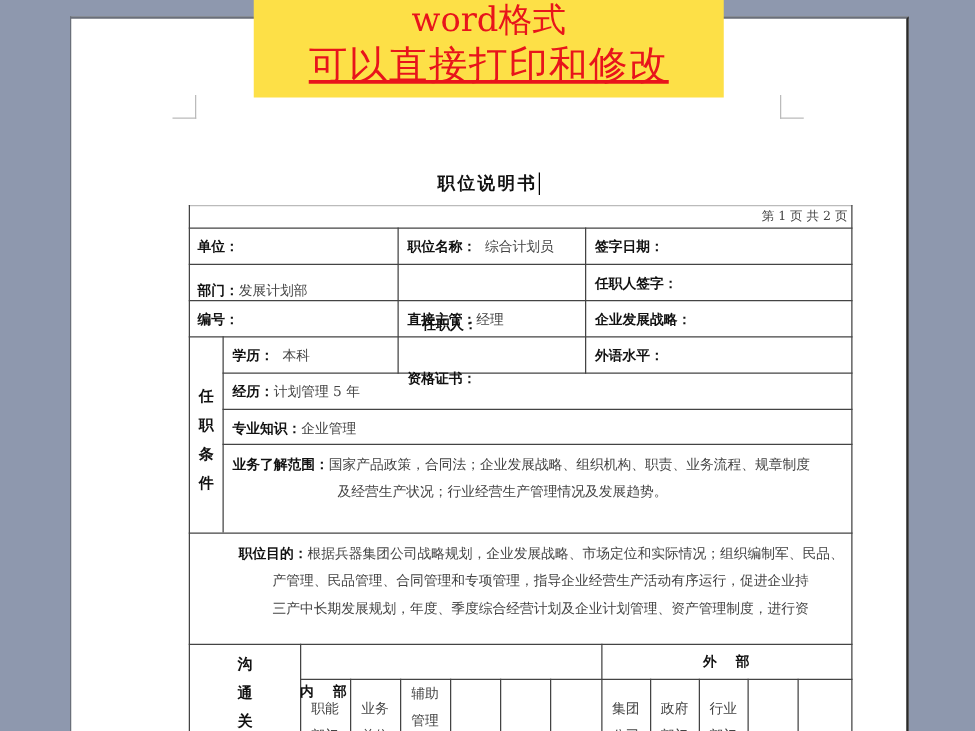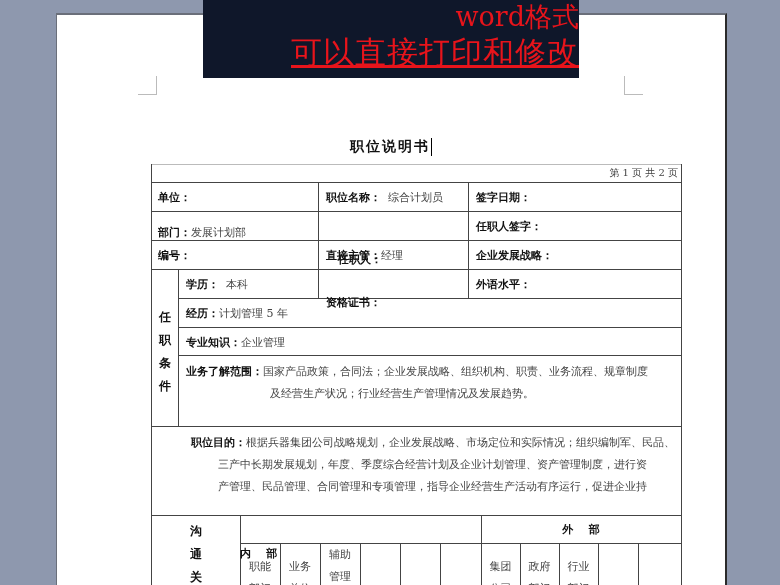--- a/index.html
+++ b/index.html
@@ -1,18 +1,18 @@
 <!DOCTYPE html>
 <html><head>
 <meta charset="utf-8">
 <style>
   html,body{margin:0;padding:0;}
   body{width:780px;height:585px;background:#8e98ae;position:relative;overflow:hidden;font-family:"DejaVu Serif","Liberation Serif",serif;}
   .page{position:absolute;left:56px;top:13px;width:668px;height:600px;background:#fff;border-top:2px solid #6a6f7a;border-left:1px solid #6a6f7a;border-right:2px solid #2a2a2a;}
-  .banner{position:absolute;left:203px;top:0;width:376px;height:78px;background:#0f172a;text-align:right;color:#e8141b;z-index:5;}
+  .banner{position:absolute;left:203px;top:0;width:376px;height:78px;background:#fde047;text-align:center;color:#e8141b;z-index:5;}
   .banner .l1{font-family:"DejaVu Serif",serif;font-size:27px;line-height:30px;margin-top:2px;}
   .banner .l2{font-family:"DejaVu Serif",serif;font-size:31px;line-height:40px;letter-spacing:1px;text-decoration:underline;}
   .corner{position:absolute;width:18px;height:18px;border-color:#bbb;border-style:solid;border-width:0;}
   .corner.tl{left:138px;top:76px;border-right-width:1px;border-bottom-width:1px;}
   .corner.tr{left:624px;top:76px;border-left-width:1px;border-bottom-width:1px;}
   .doc-title{position:absolute;left:350px;top:138px;font-size:14px;font-weight:bold;color:#111;letter-spacing:2px;}
   .cursor{display:inline-block;width:1px;height:18px;background:#000;vertical-align:middle;margin-left:1px;}
   .cell{position:absolute;font-size:11px;color:#222;box-sizing:border-box;}
   .ln{position:absolute;background:#444;}
   .b{font-weight:bold;color:#111;}
@@ -77,22 +77,22 @@
   <div class="cell" style="left:476px;top:277px;"><span class="b">外语水平：</span></div>
   <div class="cell" style="left:186px;top:306px;"><span class="b">经历：</span><span class="v">计划管理 5 年</span></div>
   <div class="cell" style="left:186px;top:335px;"><span class="b">专业知识：</span><span class="v">企业管理</span></div>
   <div class="cell" style="left:186px;top:361px;width:494px;line-height:22px;">
     <div style="white-space:nowrap;"><span class="b">业务了解范围：</span><span class="v">国家产品政策，合同法；企业发展战略、组织机构、职责、业务流程、规章制度</span></div>
     <div class="v" style="padding-left:84px;white-space:nowrap;">及经营生产状况；行业经营生产管理情况及发展趋势。</div>
   </div>
 
   <div class="cell" style="left:158px;top:432px;width:520px;line-height:22px;">
     <div style="white-space:nowrap;margin-left:33px;"><span class="b">职位目的：</span><span class="v">根据兵器集团公司战略规划，企业发展战略、市场定位和实际情况；组织编制军、民品、</span></div>
+    <div class="v" style="padding-left:60px;white-space:nowrap;">产管理、民品管理、合同管理和专项管理，指导企业经营生产活动有序运行，促进企业持</div>
     <div class="v" style="padding-left:60px;white-space:nowrap;">三产中长期发展规划，年度、季度综合经营计划及企业计划管理、资产管理制度，进行资</div>
-    <div class="v" style="padding-left:60px;white-space:nowrap;">产管理、民品管理、合同管理和专项管理，指导企业经营生产活动有序运行，促进企业持</div>
   </div>
   <div class="ln" style="left:151px;top:515px;width:531px;height:1px;"></div>
 
   <div class="ln" style="left:240px;top:515px;width:1px;height:80px;"></div>
   <div class="ln" style="left:481px;top:515px;width:1px;height:80px;"></div>
   <div class="ln" style="left:240px;top:543px;width:442px;height:1px;"></div>
   <div class="ln" style="left:280px;top:543px;width:1px;height:50px;"></div>
   <div class="ln" style="left:320px;top:543px;width:1px;height:50px;"></div>
   <div class="ln" style="left:360px;top:543px;width:1px;height:50px;"></div>
   <div class="ln" style="left:400px;top:543px;width:1px;height:50px;"></div>

